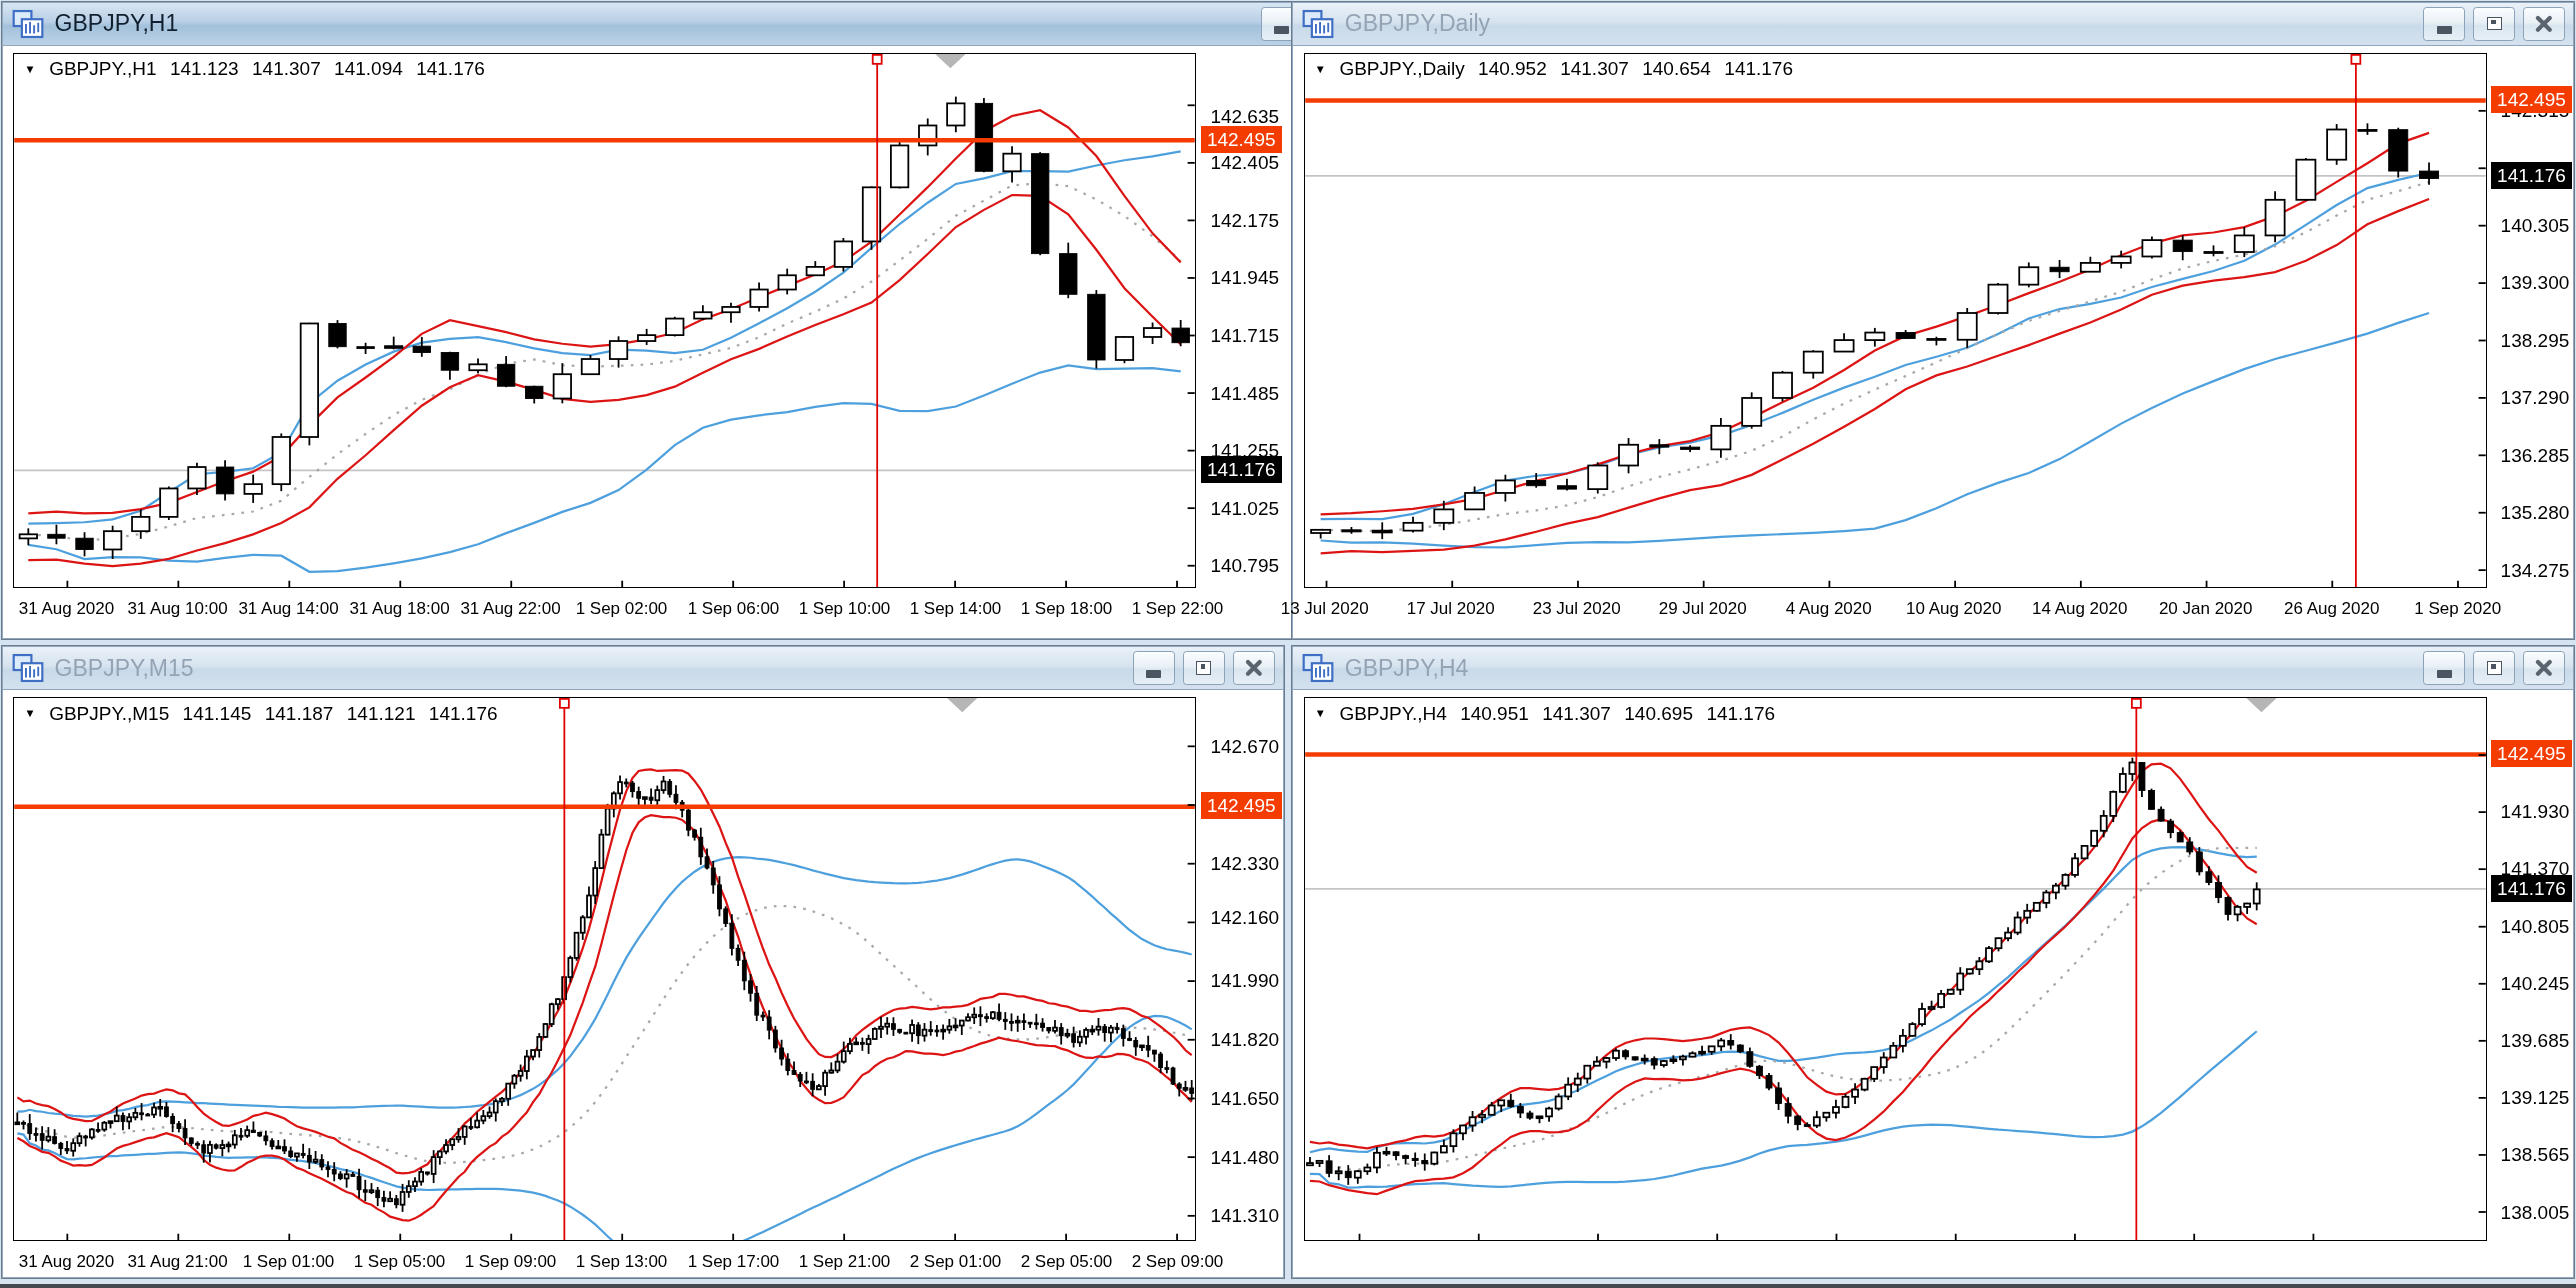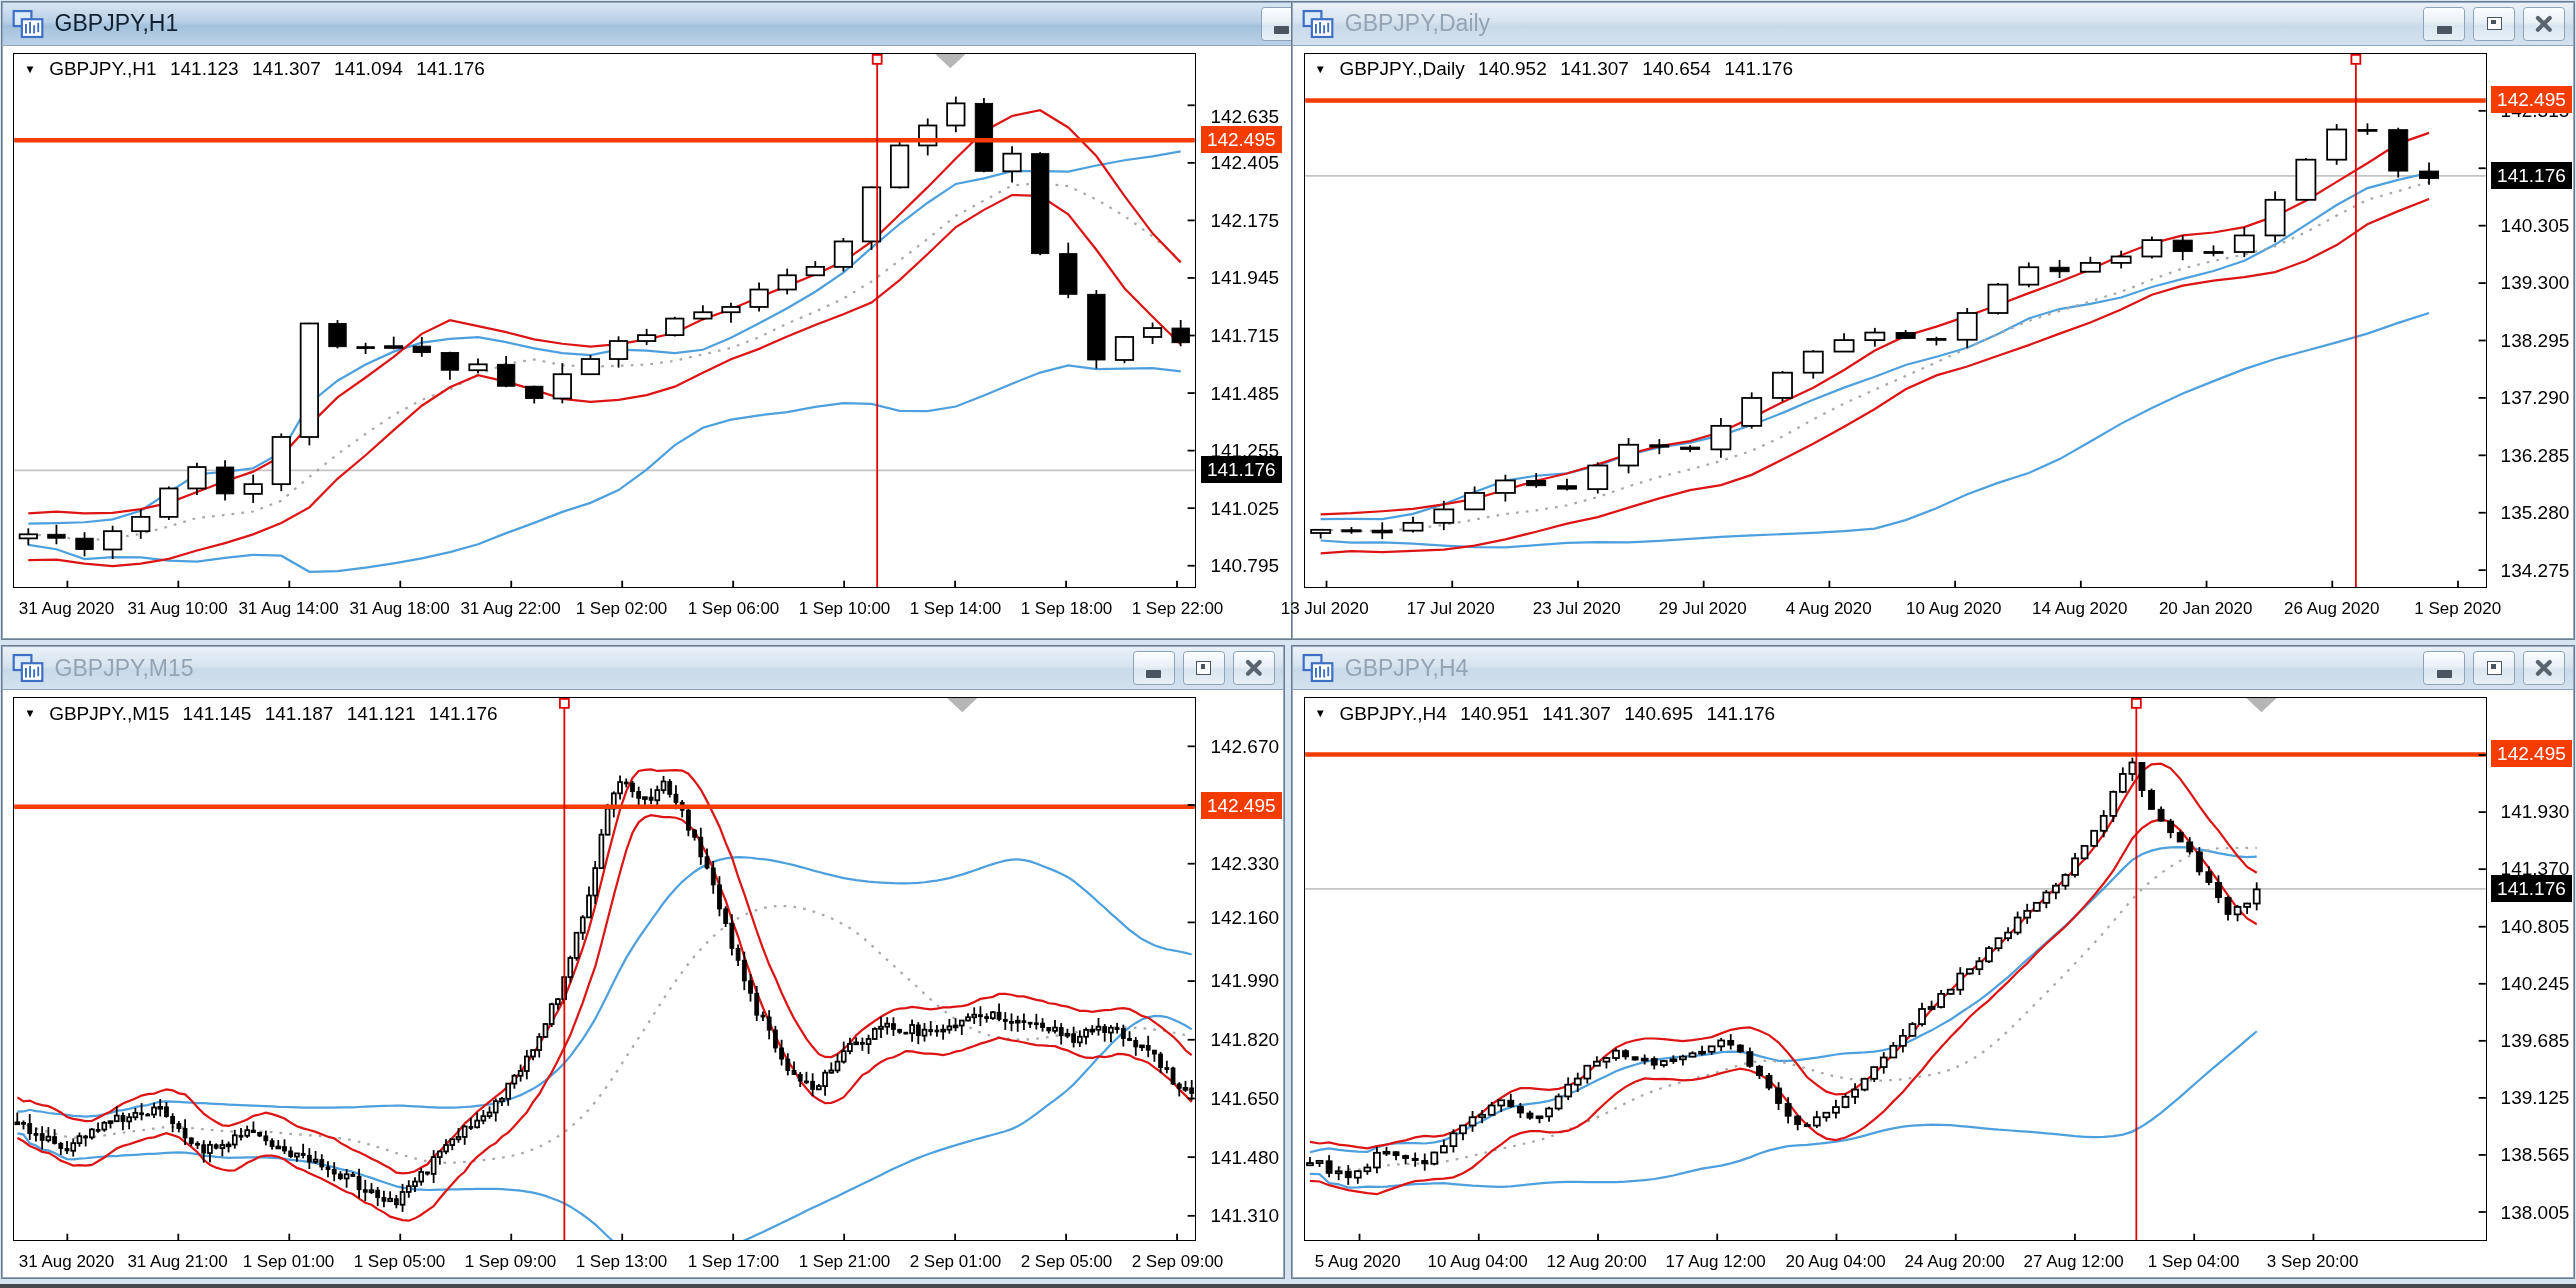--- a/index.html
+++ b/index.html
@@ -1110,31 +1110,20 @@
           <div class="ylab" style="top: 161px;">141.370</div>
           <div class="ylab" style="top: 219px;">140.805</div>
           <div class="ylab" style="top: 276px;">140.245</div>
           <div class="ylab" style="top: 333px;">139.685</div>
           <div class="ylab" style="top: 390px;">139.125</div>
           <div class="ylab" style="top: 447px;">138.565</div>
           <div class="ylab" style="top: 505px;">138.005</div>
           <div class="tag" style="background: rgb(244, 59, 0); top: 43px;">142.495</div>
           <div class="tag" style="background: rgb(0, 0, 0); top: 178px;">141.176</div>
         </div>
-      <div class="timerow">
-          <div class="xlab" style="left: 54px;">5 Aug 2020</div>
-          <div class="xlab" style="left: 174px;">10 Aug 04:00</div>
-          <div class="xlab" style="left: 293px;">12 Aug 20:00</div>
-          <div class="xlab" style="left: 412px;">17 Aug 12:00</div>
-          <div class="xlab" style="left: 532px;">20 Aug 04:00</div>
-          <div class="xlab" style="left: 651px;">24 Aug 20:00</div>
-          <div class="xlab" style="left: 770px;">27 Aug 12:00</div>
-          <div class="xlab" style="left: 890px;">1 Sep 04:00</div>
-          <div class="xlab" style="left: 1009px;">3 Sep 20:00</div>
-        </div>
       <div class="ohlc">
         <span class="arrow">▼</span>
         <span>GBPJPY.,H4</span>
         <span>140.951</span>
         <span>141.307</span>
         <span>140.695</span>
         <span>141.176</span>
       </div>
     </div>
   </div>

